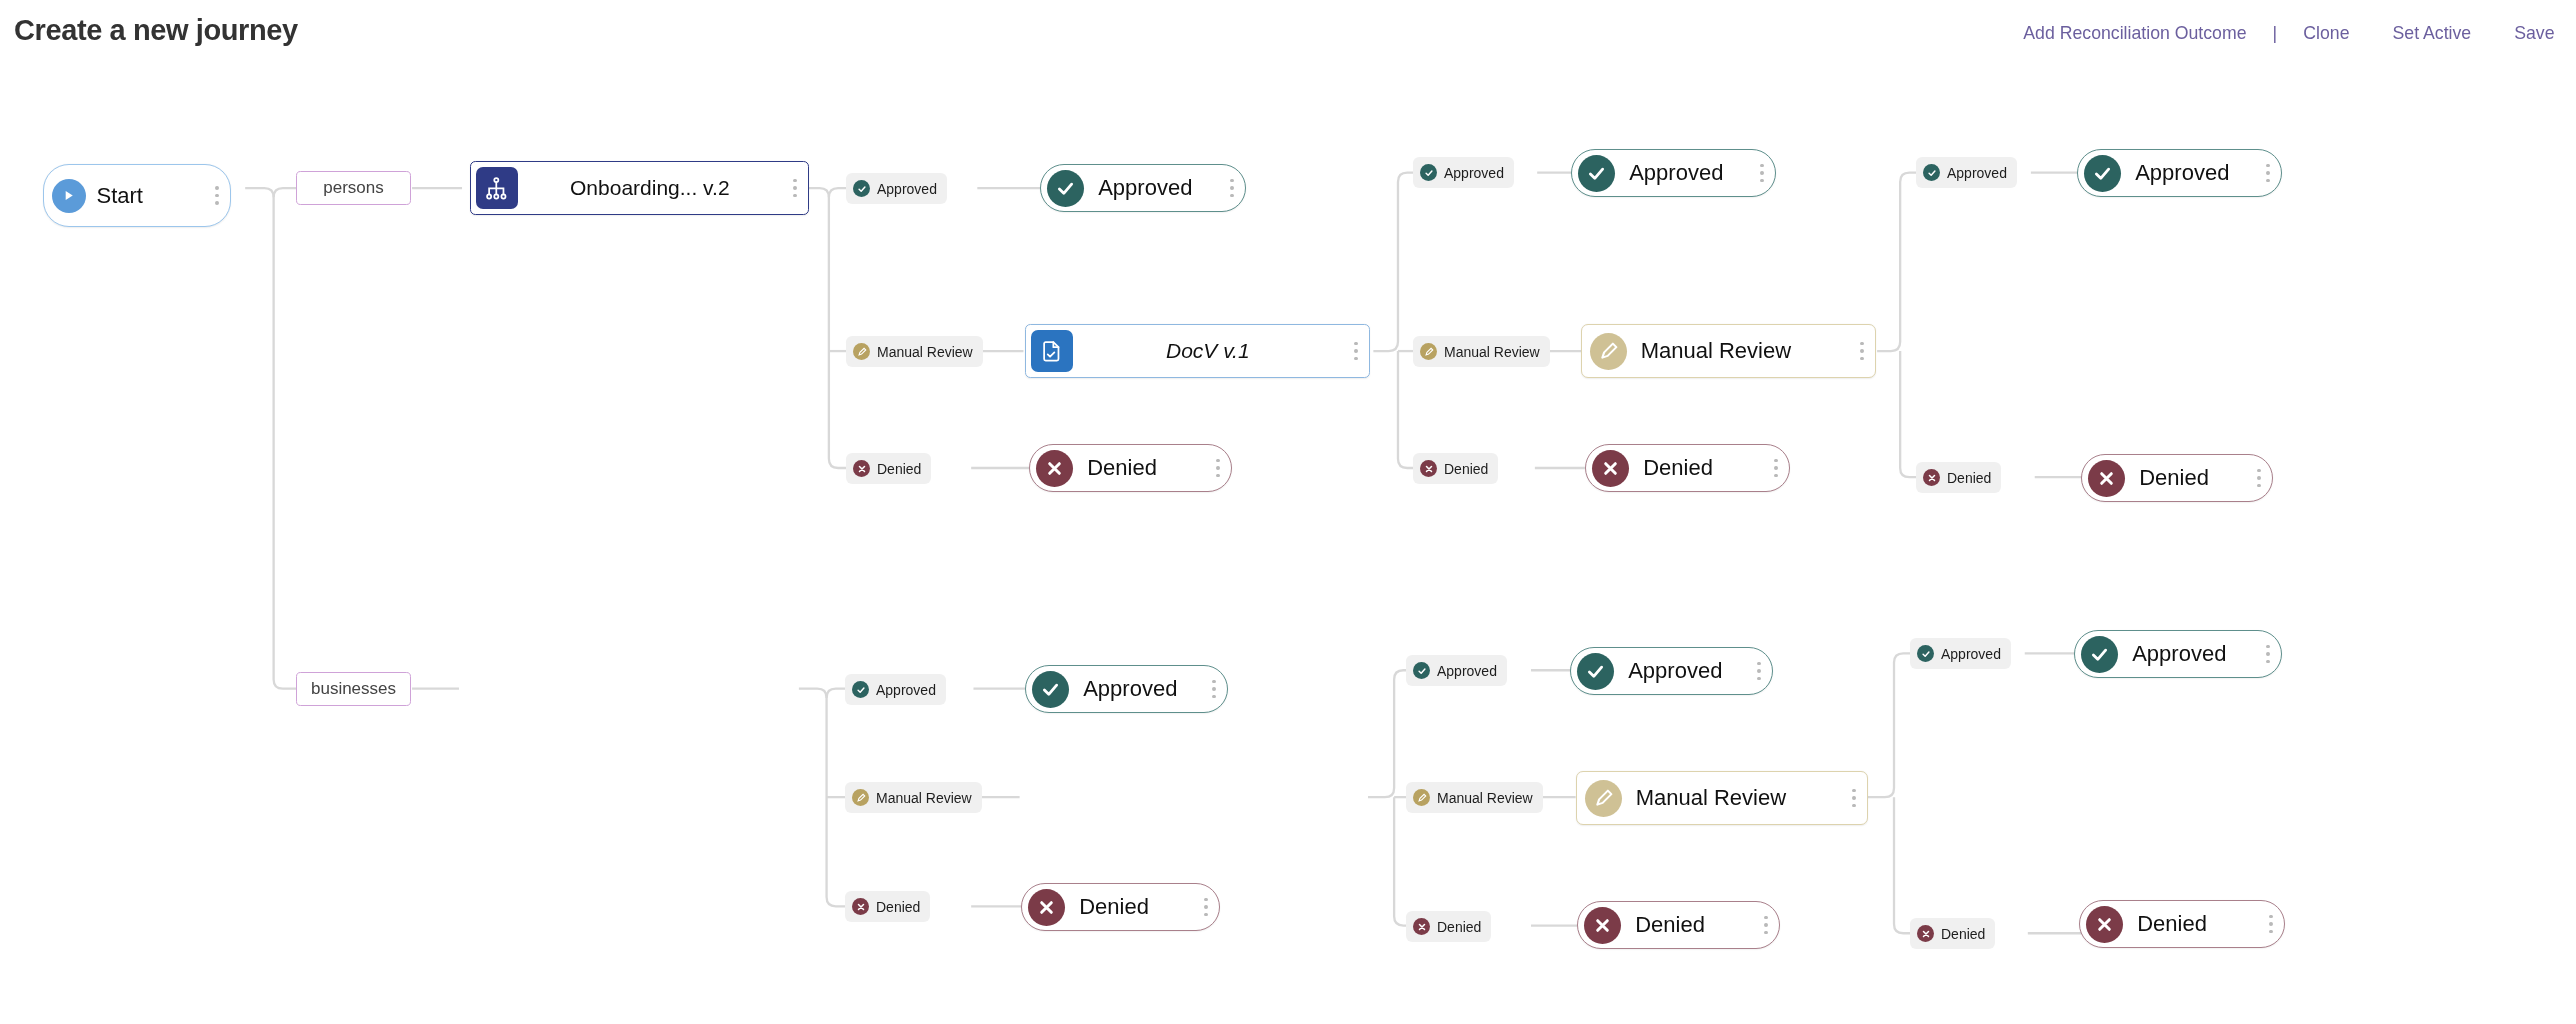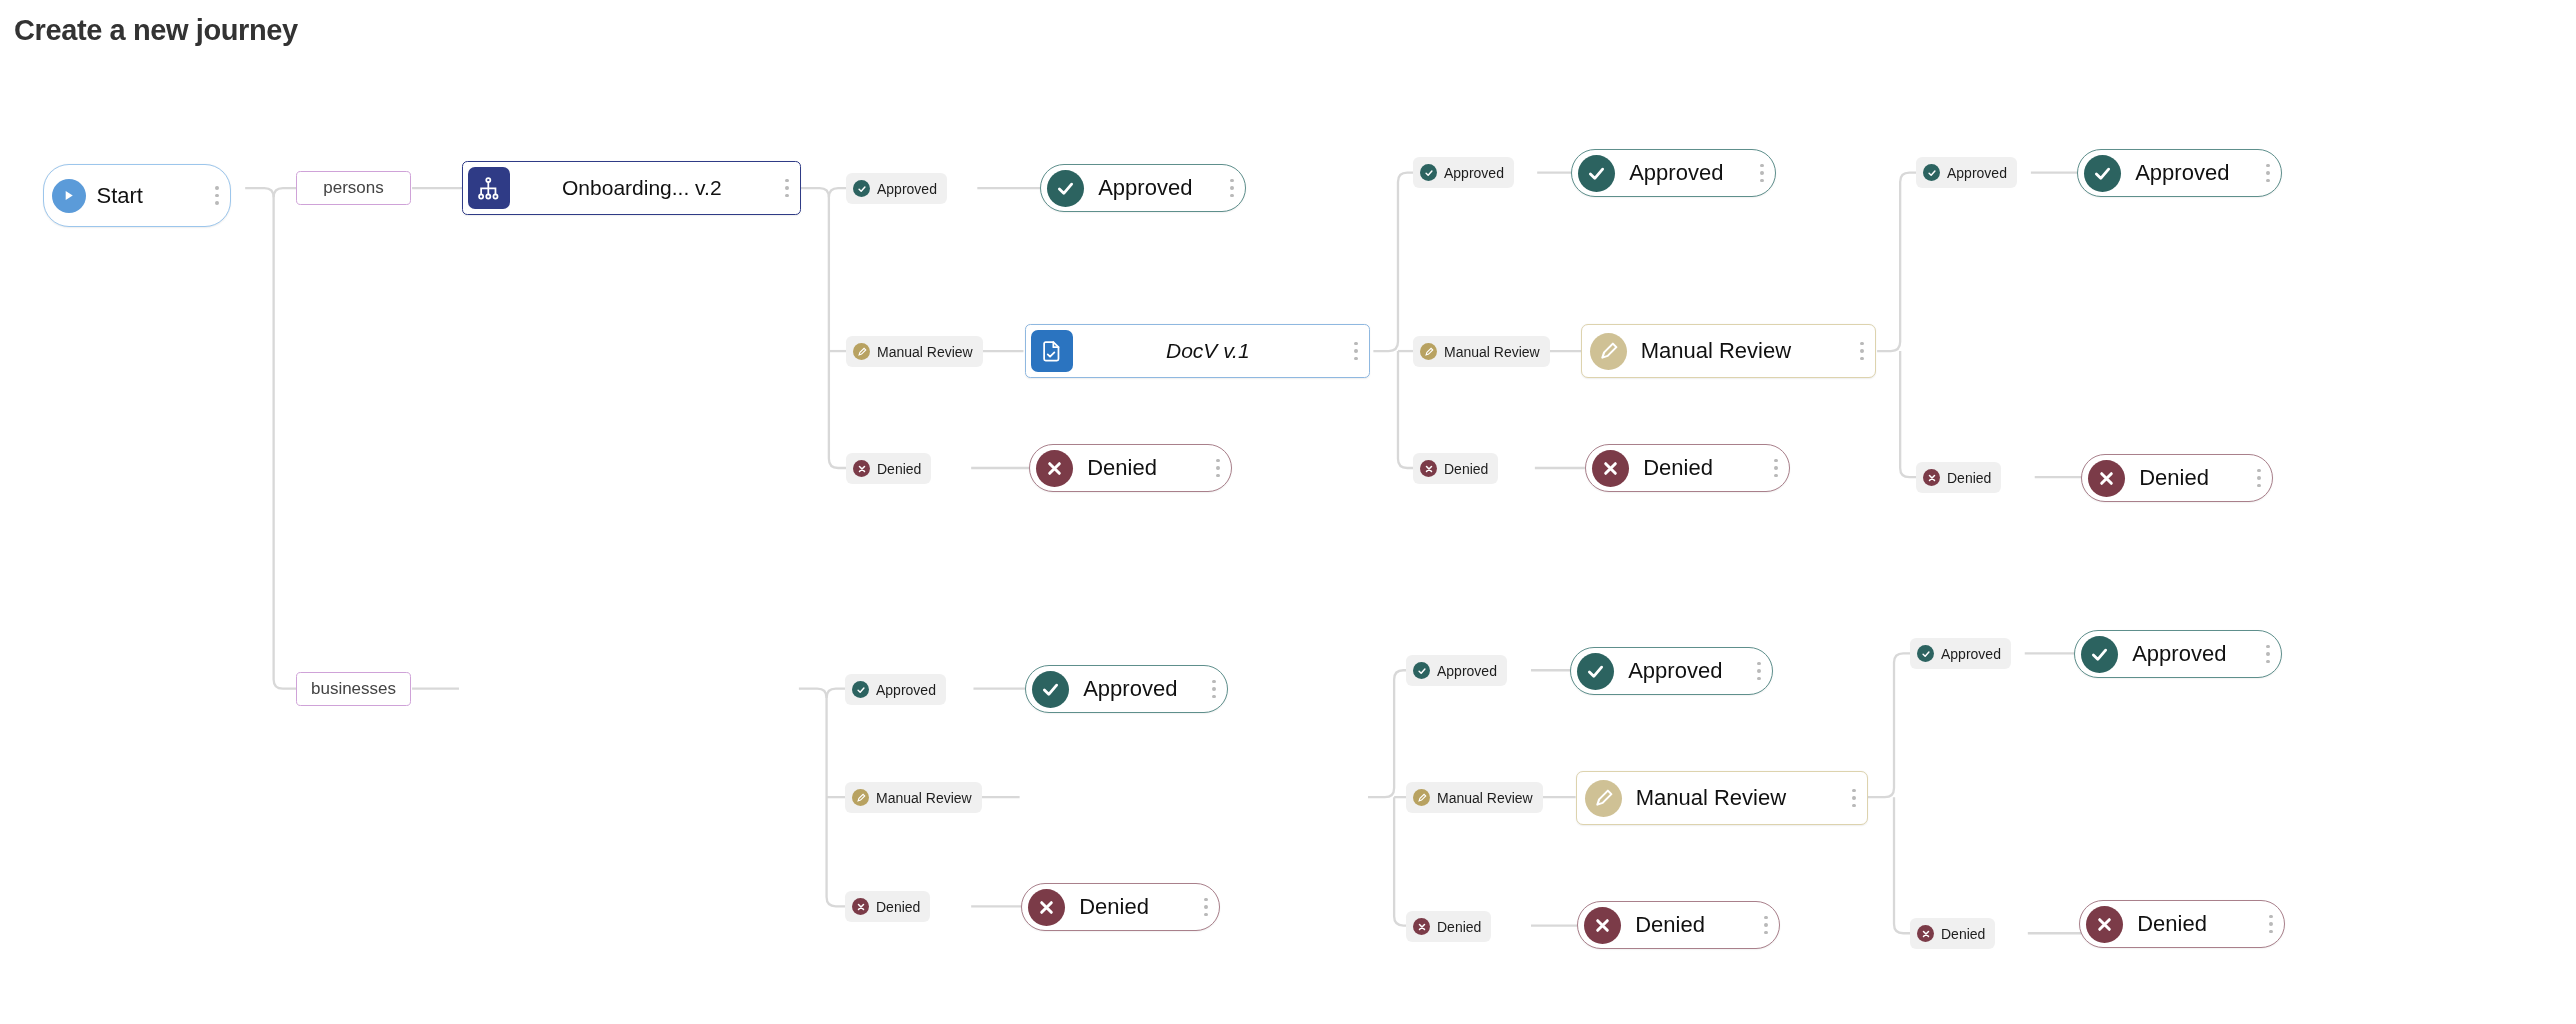--- a/index.html
+++ b/index.html
@@ -83,20 +83,21 @@
     display: flex; align-items: center; justify-content: center;
   }
   .start-dot svg { width: 17px; height: 17px; }
   .node.start .node-label { text-align: left; padding-left: 10.8px; font-size: 22px; }
 
   
   .node.workflow {
     height: 54px;
     border: 0.8px solid #2f3b86; border-radius: 5.4px;
     padding-left: 4.6px;
+    margin-left: 8px;
   }
   .sq-icon {
     width: 42px; height: 42px; border-radius: 7px;
     flex: 0 0 42px;
     display: flex; align-items: center; justify-content: center;
   }
   .sq-icon.navy { background: #2f3b86; }
   .sq-icon.blue { background: #2b74c0; }
   .sq-icon svg { width: 24.6px; height: 24.6px; }
 
@@ -157,20 +158,27 @@
   .chip-edge .mini.teal   { background: #2c6360; }
   .chip-edge .mini.maroon { background: #7b3b48; }
   .chip-edge .mini.tan    { background: #b8a261; }
   .chip-edge span.txt { font-size: 14px; color: #1d1d1d; }
 </style>
 </head>
 <body>
 
 <div id="app-header">
   <div id="page-title">Create a new journey</div>
+  <div id="header-actions">
+    <div class="hdr-action">Add Reconciliation Outcome</div>
+    <div class="hdr-sep">|</div>
+    <div class="hdr-action">Clone</div>
+    <div class="hdr-action">Set Active</div>
+    <div class="hdr-action">Save</div>
+  </div>
 </div>
 
 <div id="flow-canvas">
 
   <svg id="edge-layer" viewBox="0 0 3348 1260" xmlns="http://www.w3.org/2000/svg">
     <g fill="none" stroke="#d8d8d8" stroke-width="3">
 
       <path d="M318,173 L343,173 Q355,173 355,185 L355,300 L355,700 Q355,812 355,812 Q355,824 367,824 L385,824"></path>
       <path d="M355,185 Q355,173 367,173 L385,173"></path>
 

